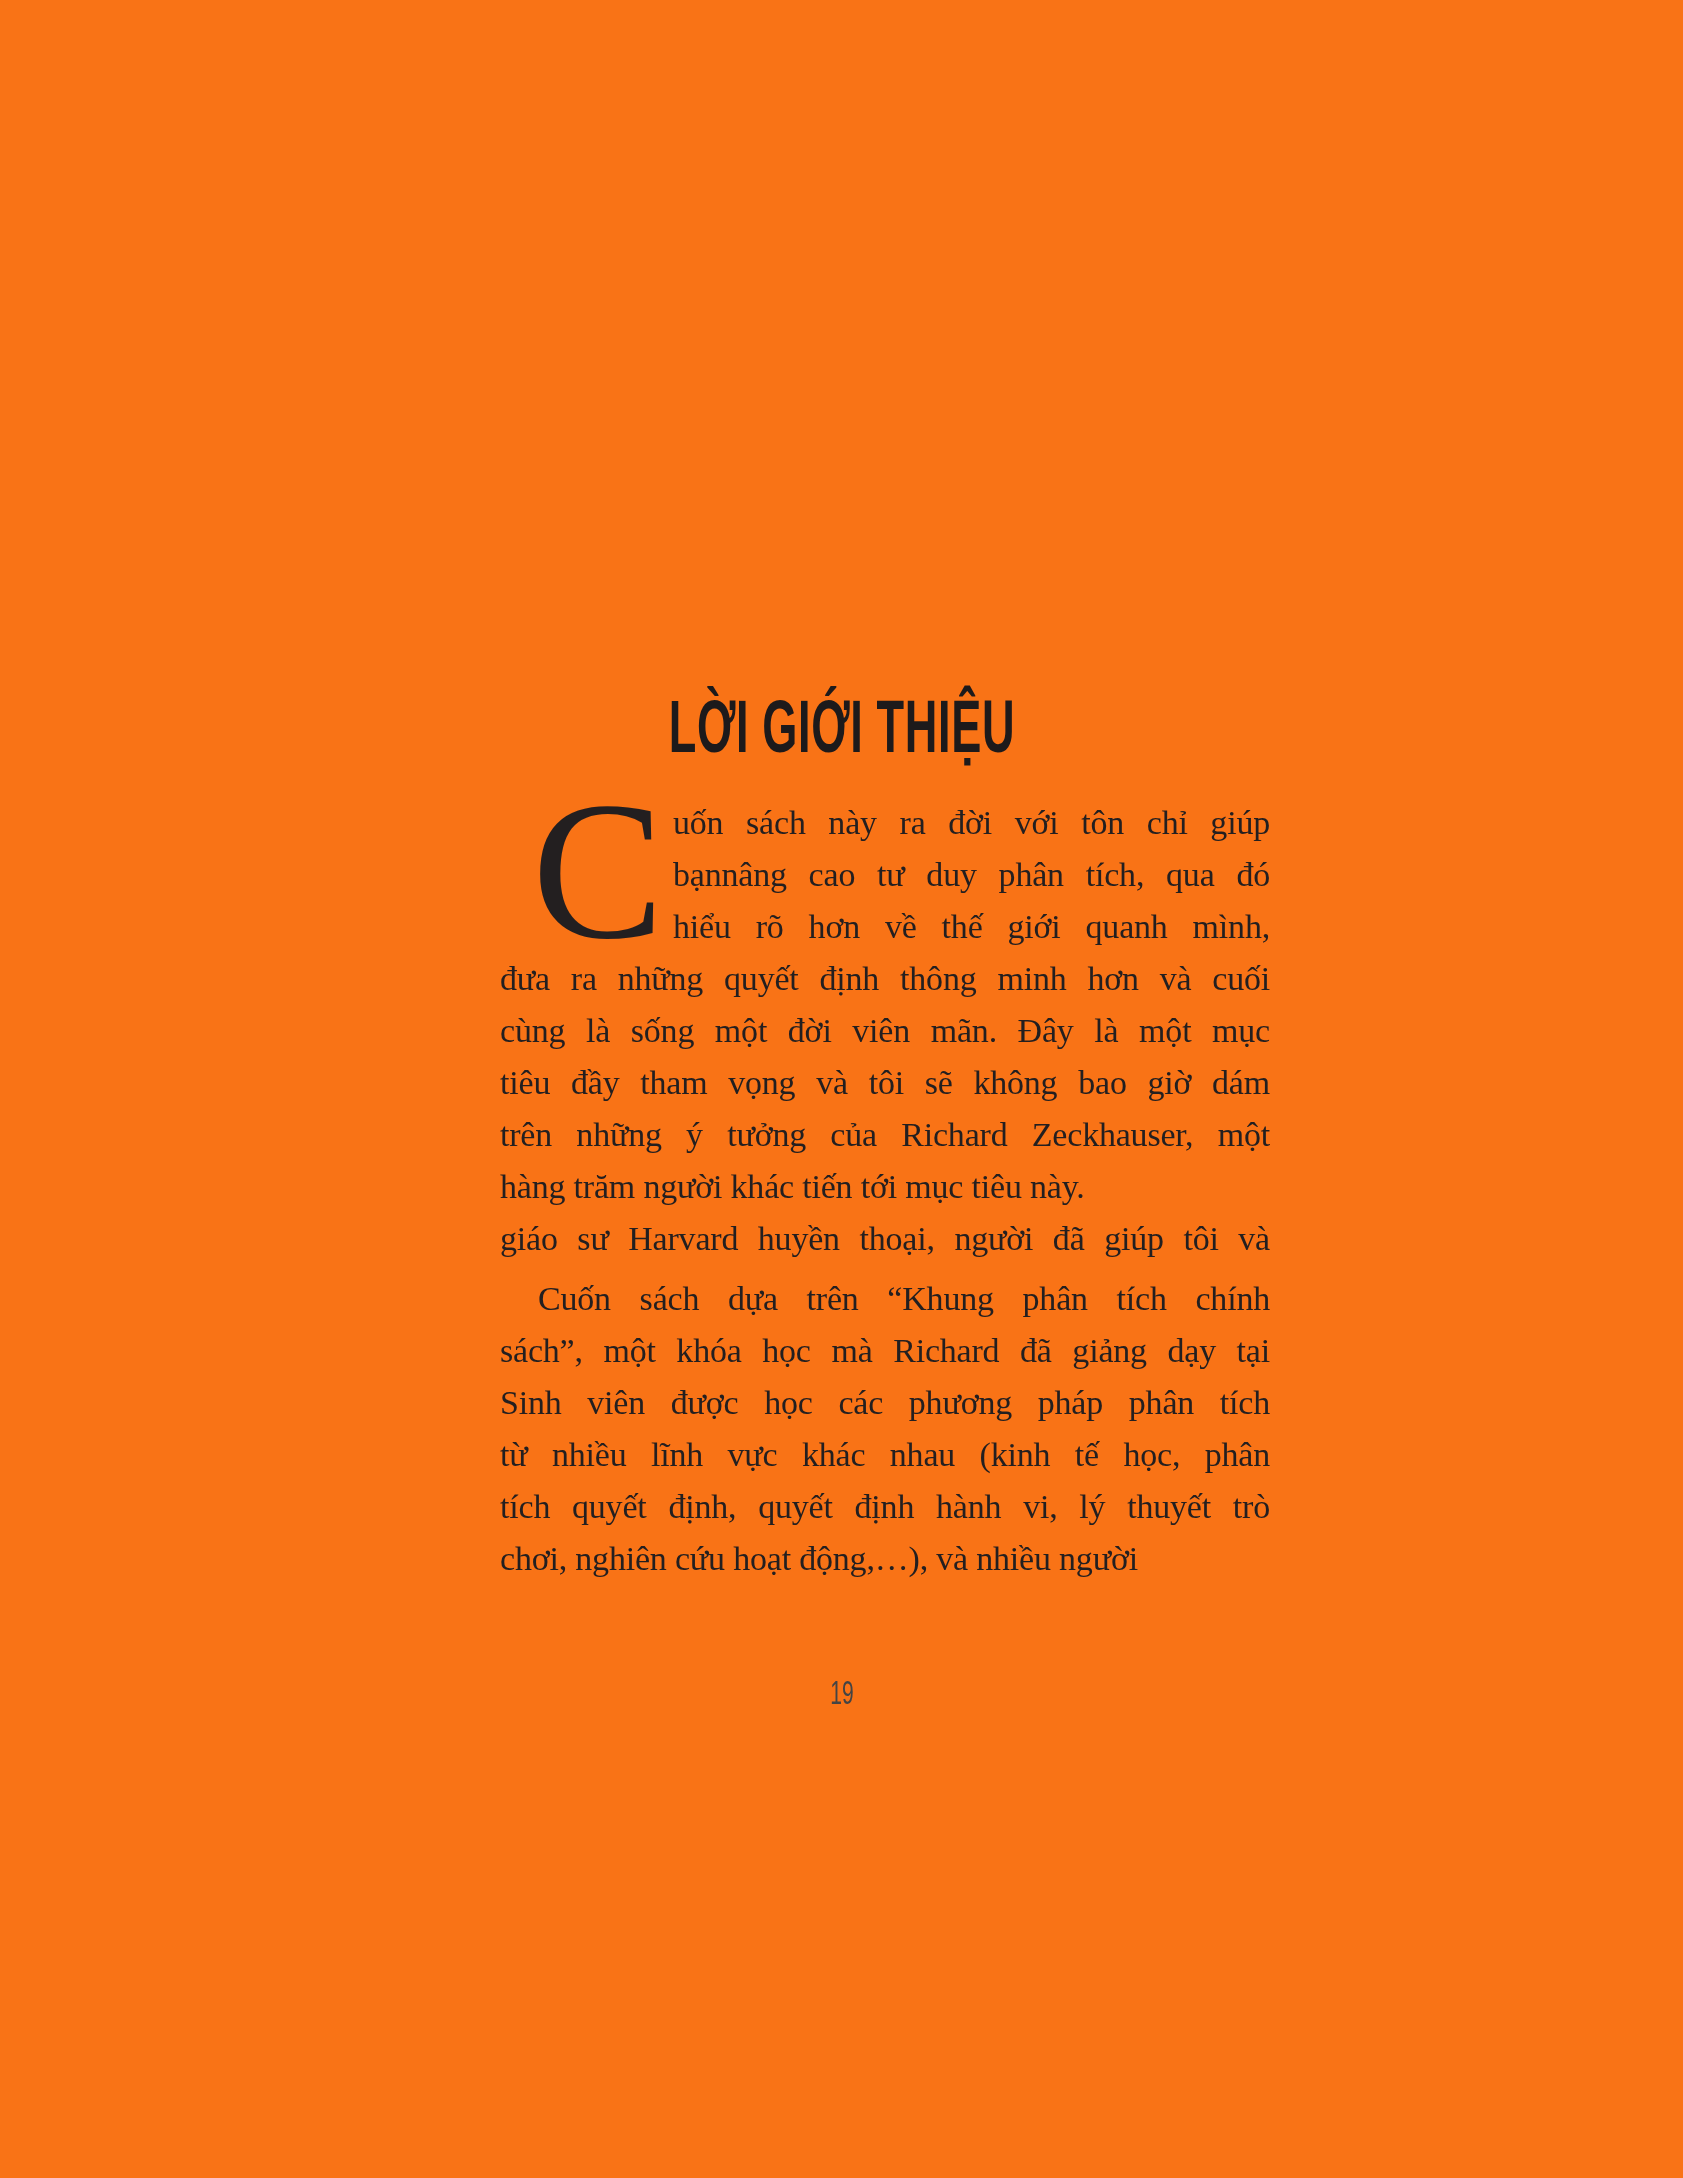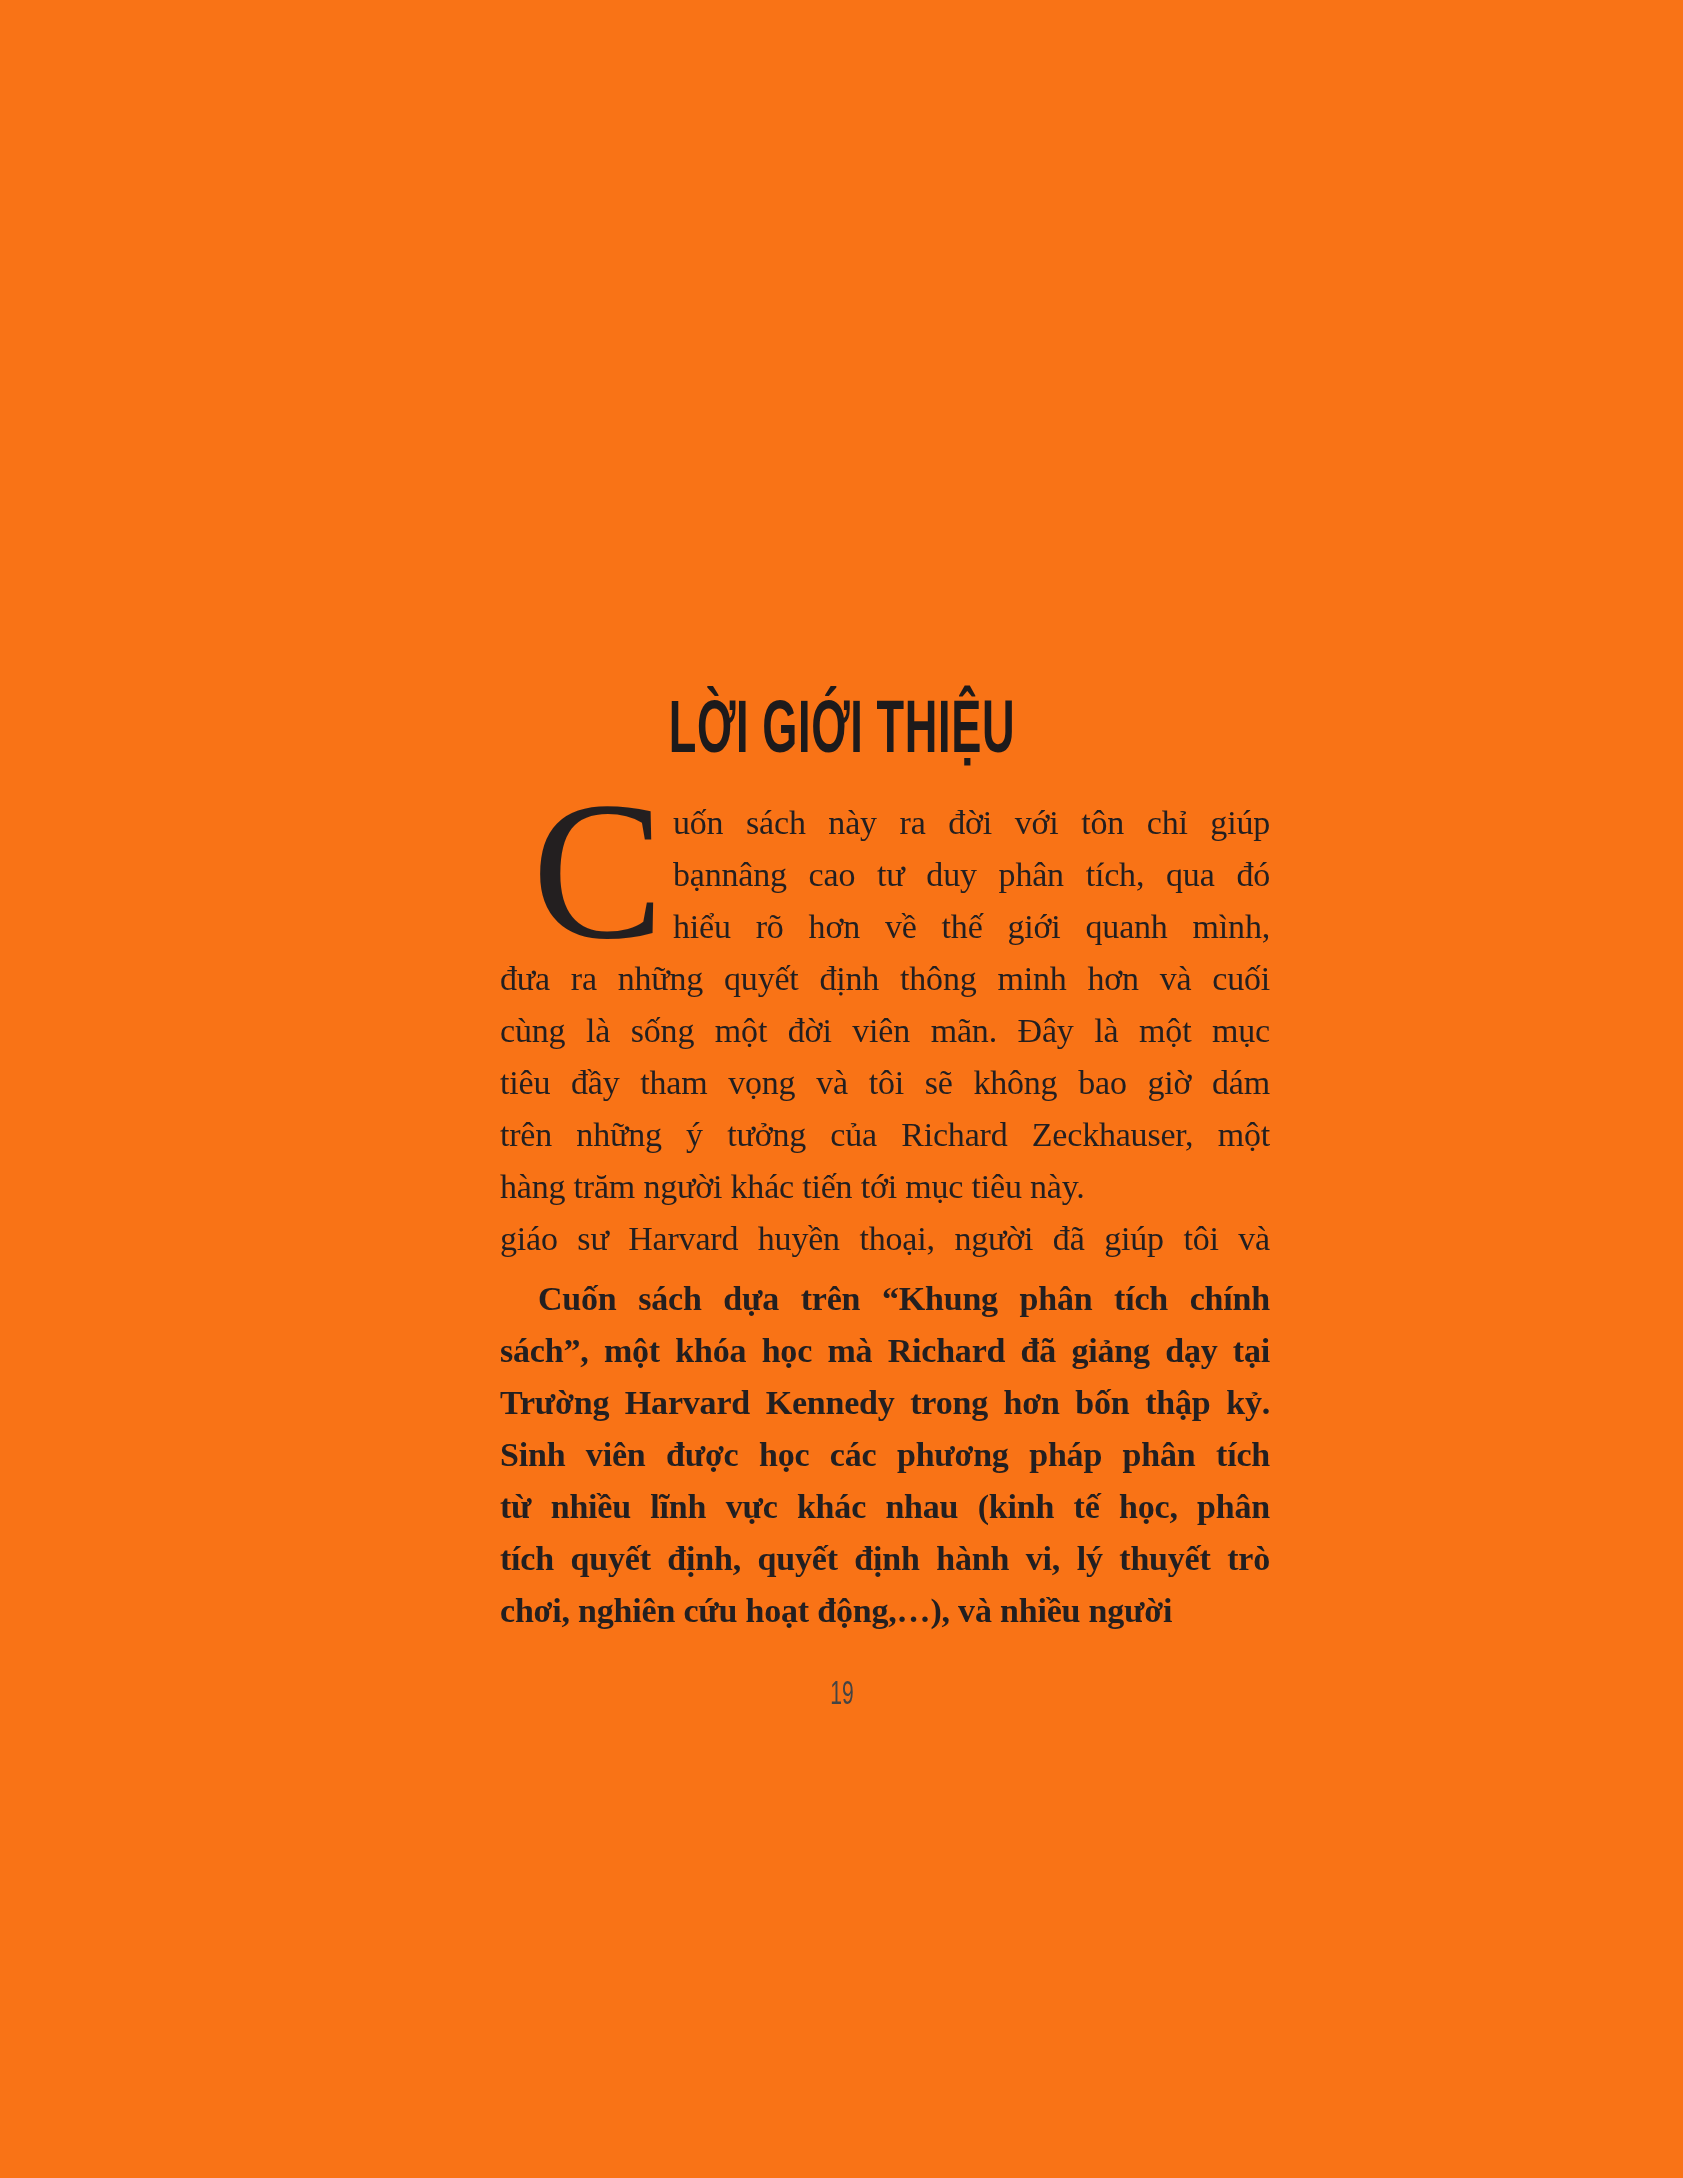--- a/index.html
+++ b/index.html
@@ -44,21 +44,21 @@
   
   .body-block {
     position: absolute;
     left: 500px;
     top: 797px;
     width: 770px;
     color: #231f20;
     font-size: 34px;
   }
   .para { position: relative; }
-  .para2 { margin-top: 8px; font-weight: bold; }
+  .para2 { margin-top: 8px; }
   .line {
     text-align: justify;
     text-align-last: justify;
     line-height: 52px;
     height: 52px;
     letter-spacing: -0.2px;
   }
   .line.last {
     text-align-last: left;
   }
@@ -114,21 +114,20 @@
       <div class="line">cùng là sống một đời viên mãn. Đây là một mục</div>
       <div class="line">tiêu đầy tham vọng và tôi sẽ không bao giờ dám</div>
       <div class="line">trên những ý tưởng của Richard Zeckhauser, một</div>
       <div class="line last">hàng trăm người khác tiến tới mục tiêu này.</div>
       <div class="line">giáo sư Harvard huyền thoại, người đã giúp tôi và</div>
     </div>
 
     <div class="para para2">
       <div class="line first-indent">Cuốn sách dựa trên “Khung phân tích chính</div>
       <div class="line">sách”, một khóa học mà Richard đã giảng dạy tại</div>
-      <div class="line">Trường Harvard Kennedy trong hơn bốn thập kỷ.</div>
       <div class="line">Sinh viên được học các phương pháp phân tích</div>
       <div class="line">từ nhiều lĩnh vực khác nhau (kinh tế học, phân</div>
       <div class="line">tích quyết định, quyết định hành vi, lý thuyết trò</div>
       <div class="line last">chơi, nghiên cứu hoạt động,…), và nhiều người</div>
     </div>
 
   </div>
 
   <div class="pagenum-wrap">
     <span class="pagenum">19</span>

